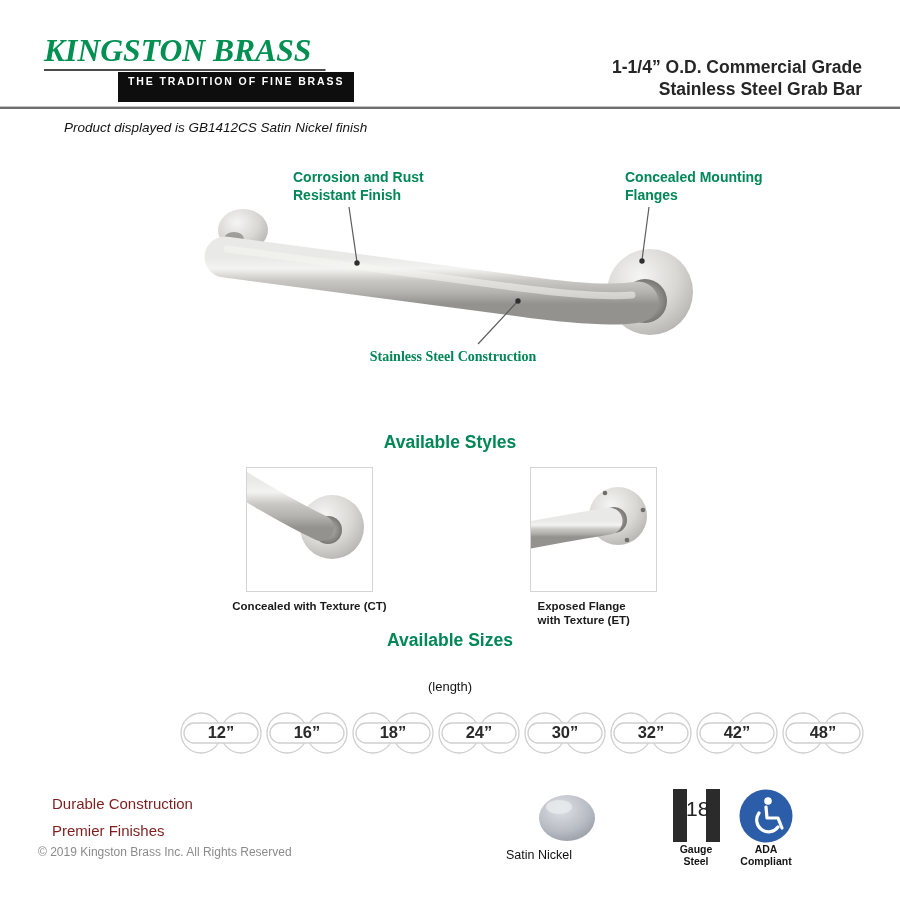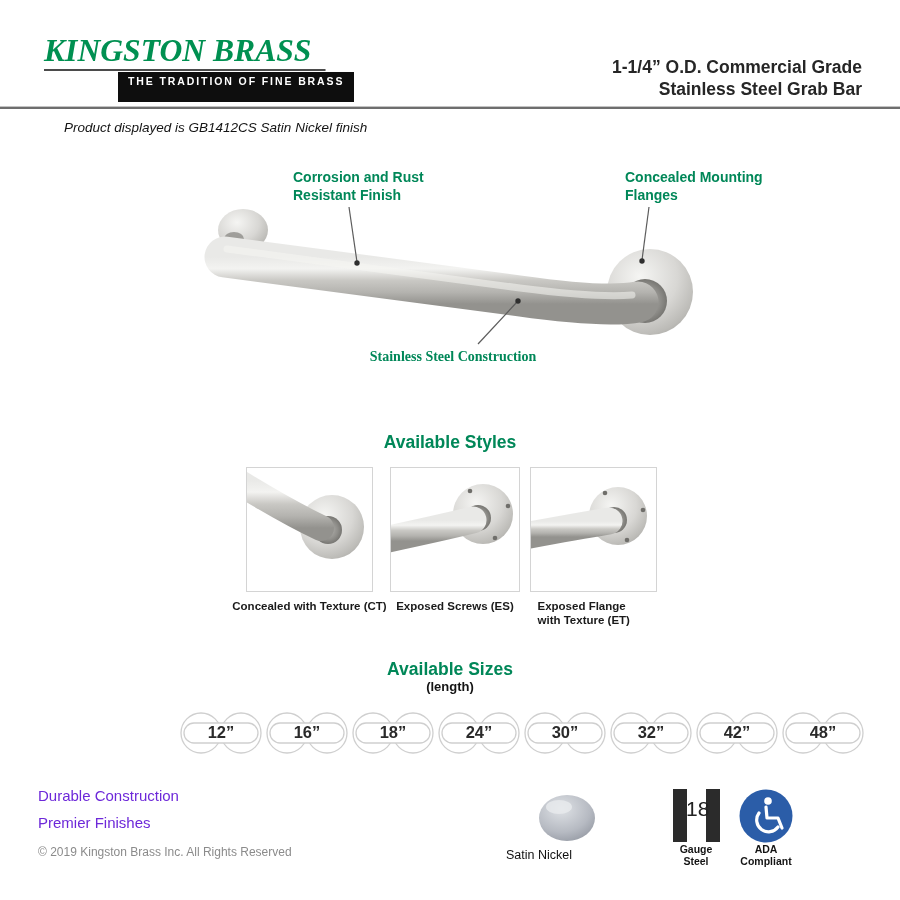--- a/index.html
+++ b/index.html
@@ -30,21 +30,21 @@
   .doc-title{right:38px;top:56px;text-align:right;font-size:17.5px;font-weight:600;color:#262626;line-height:22px;}
   .header-rule{left:0;right:0;top:106px;height:2px;background:#6e6e6e;border-top:1px solid #c3c3c3;}
   .product-note{left:64px;top:120px;font-style:italic;font-size:13.5px;color:#141414;font-weight:500;}
 
   
   .callout{font-size:14px;font-weight:600;line-height:17.5px;color:var(--heading-green,#008758);}
   .callout.center{text-align:center;}
 
   
   .section-heading{left:0;right:0;text-align:center;font-size:17.5px;font-weight:600;color:var(--heading-green,#008758);}
-  .section-subheading{left:0;right:0;text-align:center;font-size:13px;font-weight:700;color:#141414;}
+  .section-subheading{left:0;right:0;text-align:center;font-size:13px;font-weight:400;color:#141414;}
 
   
   .style-item{position:absolute;top:467px;}
   .style-box{border:1px solid #d4d4d4;background:#fff;overflow:hidden;}
   .style-box svg{display:block;}
   .style-label{
     position:relative;left:50%;transform:translateX(-50%);
     width:max-content;max-width:220px;text-align:left;
     margin-top:8px;font-size:11.5px;font-weight:600;color:#1a1a1a;line-height:13.5px;
   }
@@ -52,21 +52,21 @@
 
   
   .sizes-row{left:34px;right:34px;top:710px;display:flex;justify-content:flex-end;}
   .size-item{position:relative;width:86px;height:46px;}
   .size-label{
     position:absolute;left:50%;top:50%;transform:translate(-50%,-54%);
     font-size:16.5px;font-weight:bold;color:#2a2a2a;white-space:nowrap;
   }
 
   
-  .feature{left:38px;font-size:15px;color:#6d28d9;}
+  .feature{left:52px;font-size:15px;color:#7f1d1d;margin-top:8px;}
   .copyright{left:38px;top:845px;font-size:12px;color:#8b8b8b;}
   .finish-label{left:506px;width:120px;top:848px;font-size:12.5px;color:#111;}
   .gauge-bar{width:14px;height:53px;background:#2b2b2b;top:789px;}
   .gauge-value{left:686px;width:22px;top:797px;text-align:center;font-size:21px;font-weight:500;color:#222;}
   .small-caption{text-align:center;font-size:10.5px;font-weight:600;color:#141414;line-height:12px;}
 </style>
 </head>
 <body>
 
 <svg width="0" height="0" style="position:absolute" aria-hidden="true">
@@ -152,53 +152,38 @@
     <div class="style-box">
       <svg width="125" height="123" viewBox="0 0 125 123">
         <circle cx="85" cy="59" r="32" fill="url(#flangeGrad)"></circle>
         <circle cx="81" cy="62" r="14" fill="url(#hubGrad)"></circle>
         <path d="M -12 12 Q 40 44 74 60" stroke="url(#barGrad)" stroke-width="26" fill="none" stroke-linecap="round"></path>
       </svg>
     </div>
     <div class="style-label">Concealed with Texture (CT)</div>
   </div>
 
-  <div class="style-item" style="left:390px;width:130px;">
-    <div class="style-box">
-      <svg width="128" height="123" viewBox="0 0 128 123">
-        <circle cx="92" cy="46" r="30" fill="url(#flangeGrad)"></circle>
-        <circle cx="87" cy="50" r="13" fill="url(#hubGrad)"></circle>
-        <path d="M -12 73 Q 45 61 82 52" stroke="url(#barGrad)" stroke-width="27" fill="none" stroke-linecap="round"></path>
-        <g fill="#6f6e6a">
-          <circle cx="79" cy="23" r="2.3"></circle>
-            <circle cx="117" cy="38" r="2.3"></circle>
-            <circle cx="104" cy="70" r="2.3"></circle>
-        </g>
-      </svg>
-    </div>
-    <div class="style-label">Exposed Screws (ES)</div>
-  </div>
 
   <div class="style-item" style="left:530px;width:127px;">
     <div class="style-box">
       <svg width="125" height="123" viewBox="0 0 125 123">
         <circle cx="87" cy="48" r="29" fill="url(#flangeGrad)"></circle>
         <circle cx="83" cy="52" r="13" fill="url(#hubGrad)"></circle>
         <path d="M -12 69 Q 42 59 78 53" stroke="url(#barGrad)" stroke-width="27" fill="none" stroke-linecap="round"></path>
         <g fill="#6f6e6a">
           <circle cx="74" cy="25" r="2.3"></circle>
             <circle cx="112" cy="42" r="2.3"></circle>
             <circle cx="96" cy="72" r="2.3"></circle>
         </g>
       </svg>
     </div>
     <div class="style-label wrap">Exposed Flange with Texture (ET)</div>
   </div>
 
-  <div class="abs section-heading" style="top:659px;">Available Sizes</div>
+  <div class="abs section-heading" style="top:630px;">Available Sizes</div>
   <div class="abs section-subheading" style="top:679px;">(length)</div>
 
   <div class="abs sizes-row">
 
     <div class="size-item">
       <svg width="86" height="46" viewBox="0 0 86 46">
         <circle cx="23" cy="23" r="20" fill="#fff" stroke="#cfcfcf" stroke-width="1.3"></circle>
         <circle cx="63" cy="23" r="20" fill="#fff" stroke="#cfcfcf" stroke-width="1.3"></circle>
         <rect x="6" y="13" width="74" height="20" rx="10" fill="#fff" stroke="#cfcfcf" stroke-width="1.3"></rect>
       </svg>

